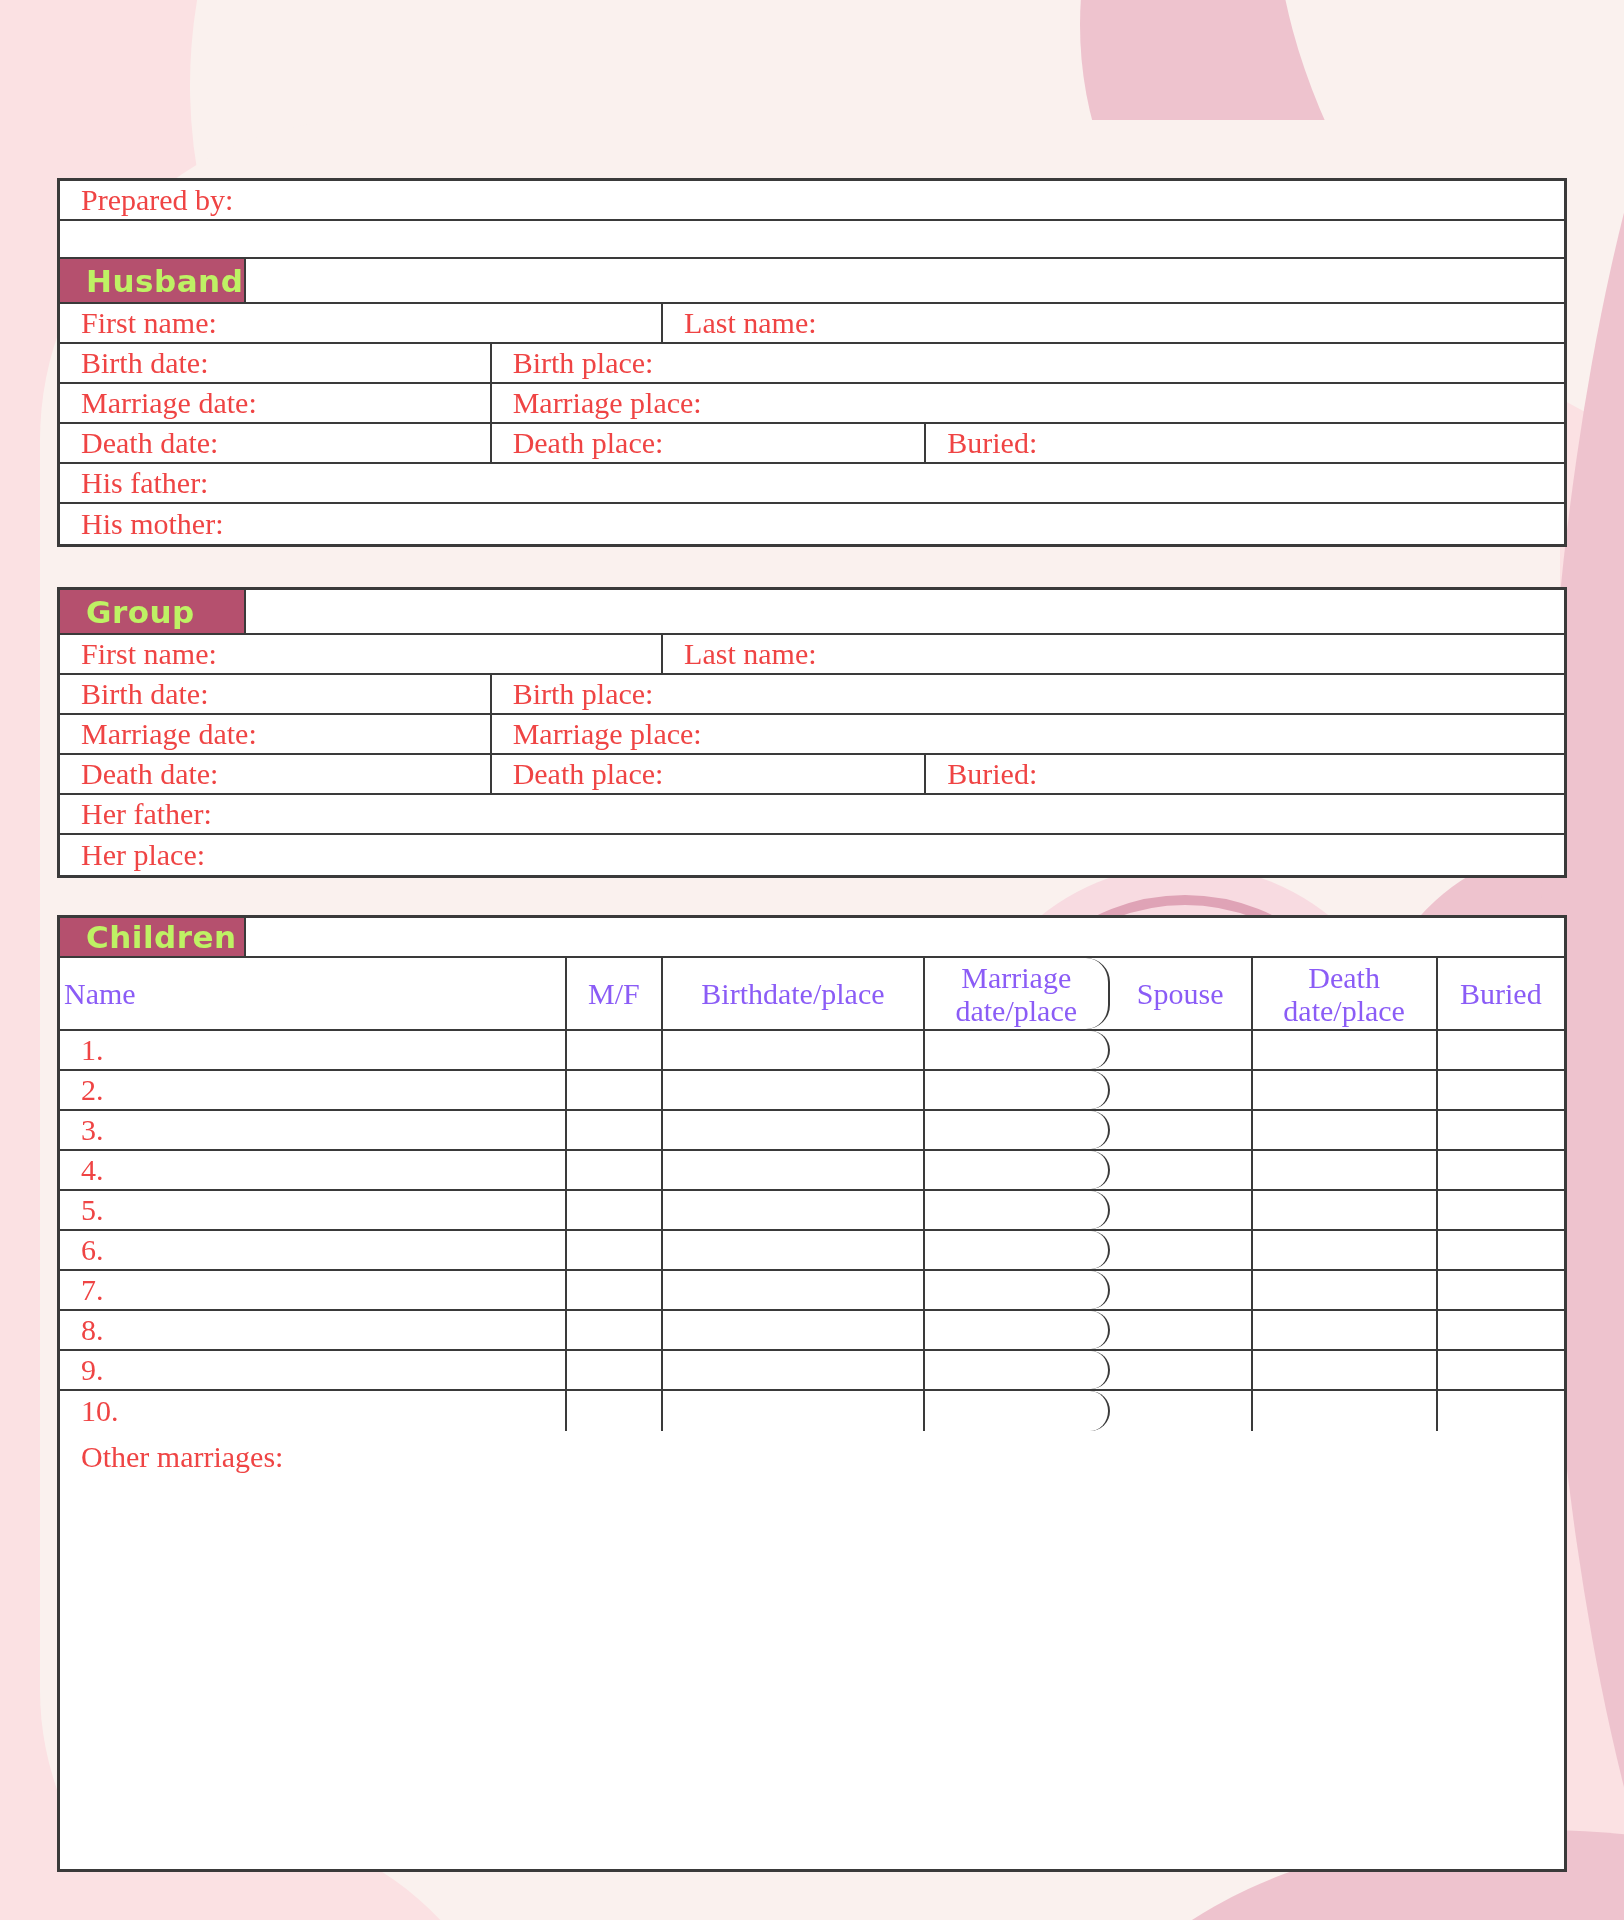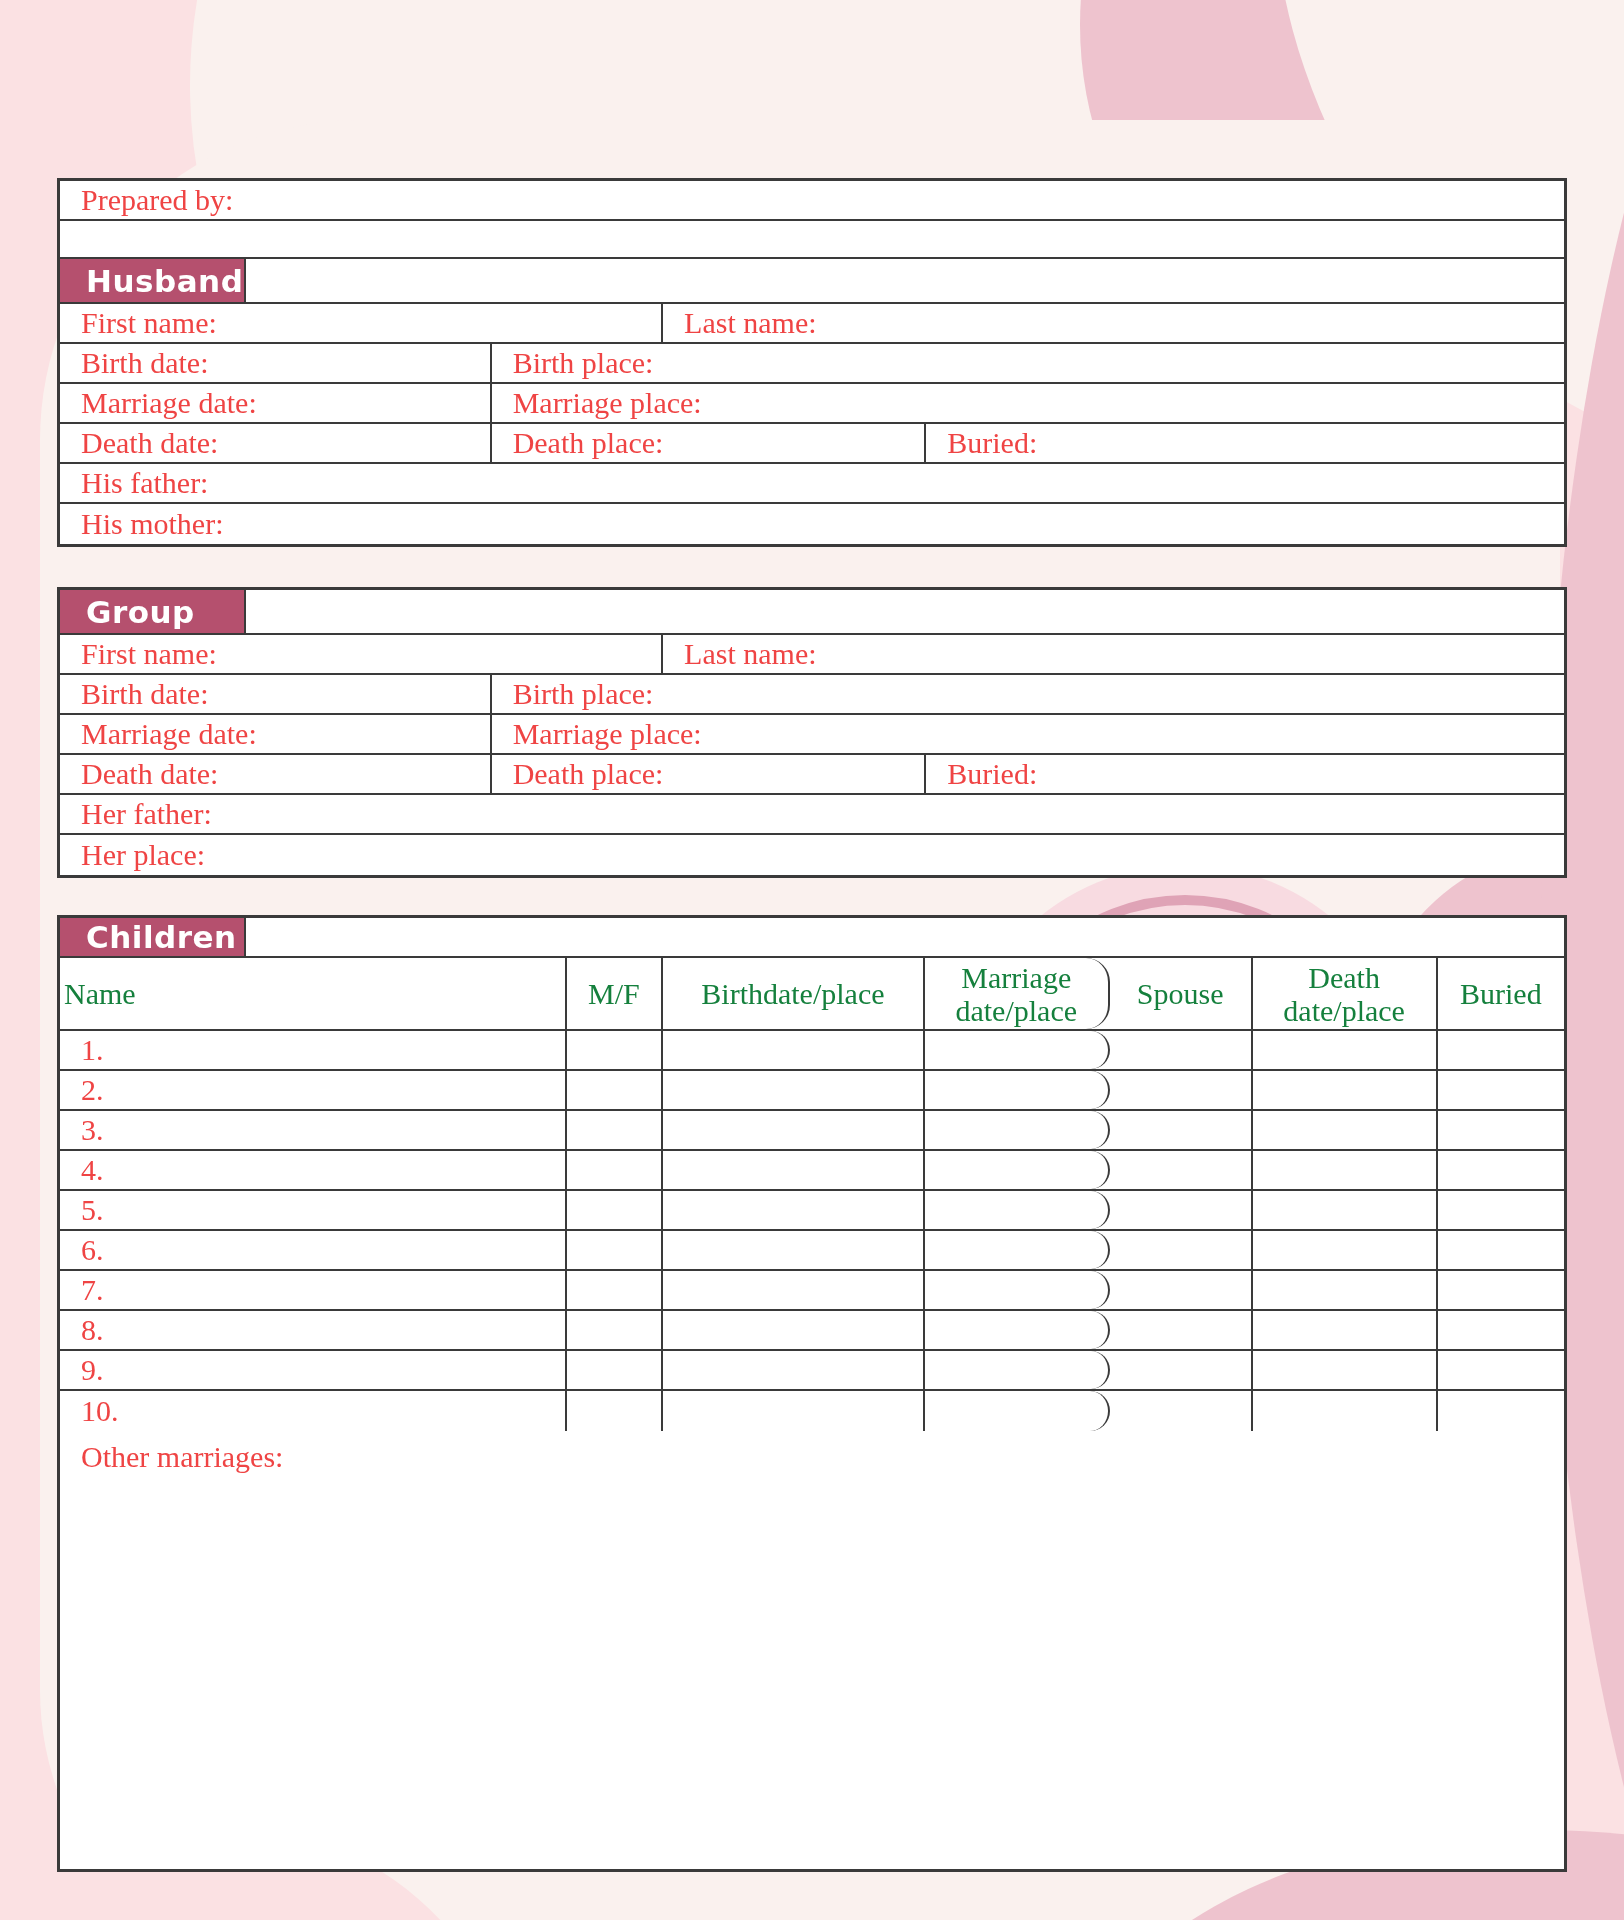--- a/index.html
+++ b/index.html
@@ -47,40 +47,40 @@
   .label{font-size:30px;color:#ef4444;padding-left:21px;white-space:nowrap;}
 
   .row-40{height:40px;}
   .row-38{height:38px;}
   .row-45{height:45px;}
 
   .badge-row{display:flex;align-items:stretch;border-bottom:2px solid var(--border);background:var(--cell-bg);}
   .badge{width:186px;background:var(--badge-bg);border-right:2px solid var(--border);
     display:flex;align-items:center;padding-left:26px;
     font-family:"DejaVu Sans","Liberation Sans",sans-serif;font-weight:bold;
-    color:#ffffff;font-size:31px;letter-spacing:0.5px;}
+    color:#bef264;font-size:31px;letter-spacing:0.5px;}
 
   
   .w-name-first{width:40.1%;}
   .w-date{width:28.7%;}
   .w-place-mid{width:28.9%;}
   .w-rest{flex:1;}
 
   
   .c-name{width:33.7%;}
   .c-mf{width:6.4%;}
   .c-birth{width:17.4%;}
   .c-marr{width:12.3%;border-radius:24px;}
   .c-spouse{width:9.5%;}
   .c-death{width:12.3%;}
   .c-buried{flex:1;}
 
   .chead{height:73px;}
   .chead .hc{justify-content:center;text-align:center;}
-  .chead .hc .hlabel{font-size:30px;color:#15803d;line-height:1.1;white-space:pre-line;padding:0 4px;}
+  .chead .hc .hlabel{font-size:30px;color:#8b5cf6;line-height:1.1;white-space:pre-line;padding:0 4px;}
   .chead .hc-name{justify-content:flex-start;}
 
   .other-marriages{height:438px;display:block;border-bottom:none;}
   .other-marriages .label{display:block;padding-top:9px;}
 </style>
 </head>
 <body>
 
 <div class="page">
 

